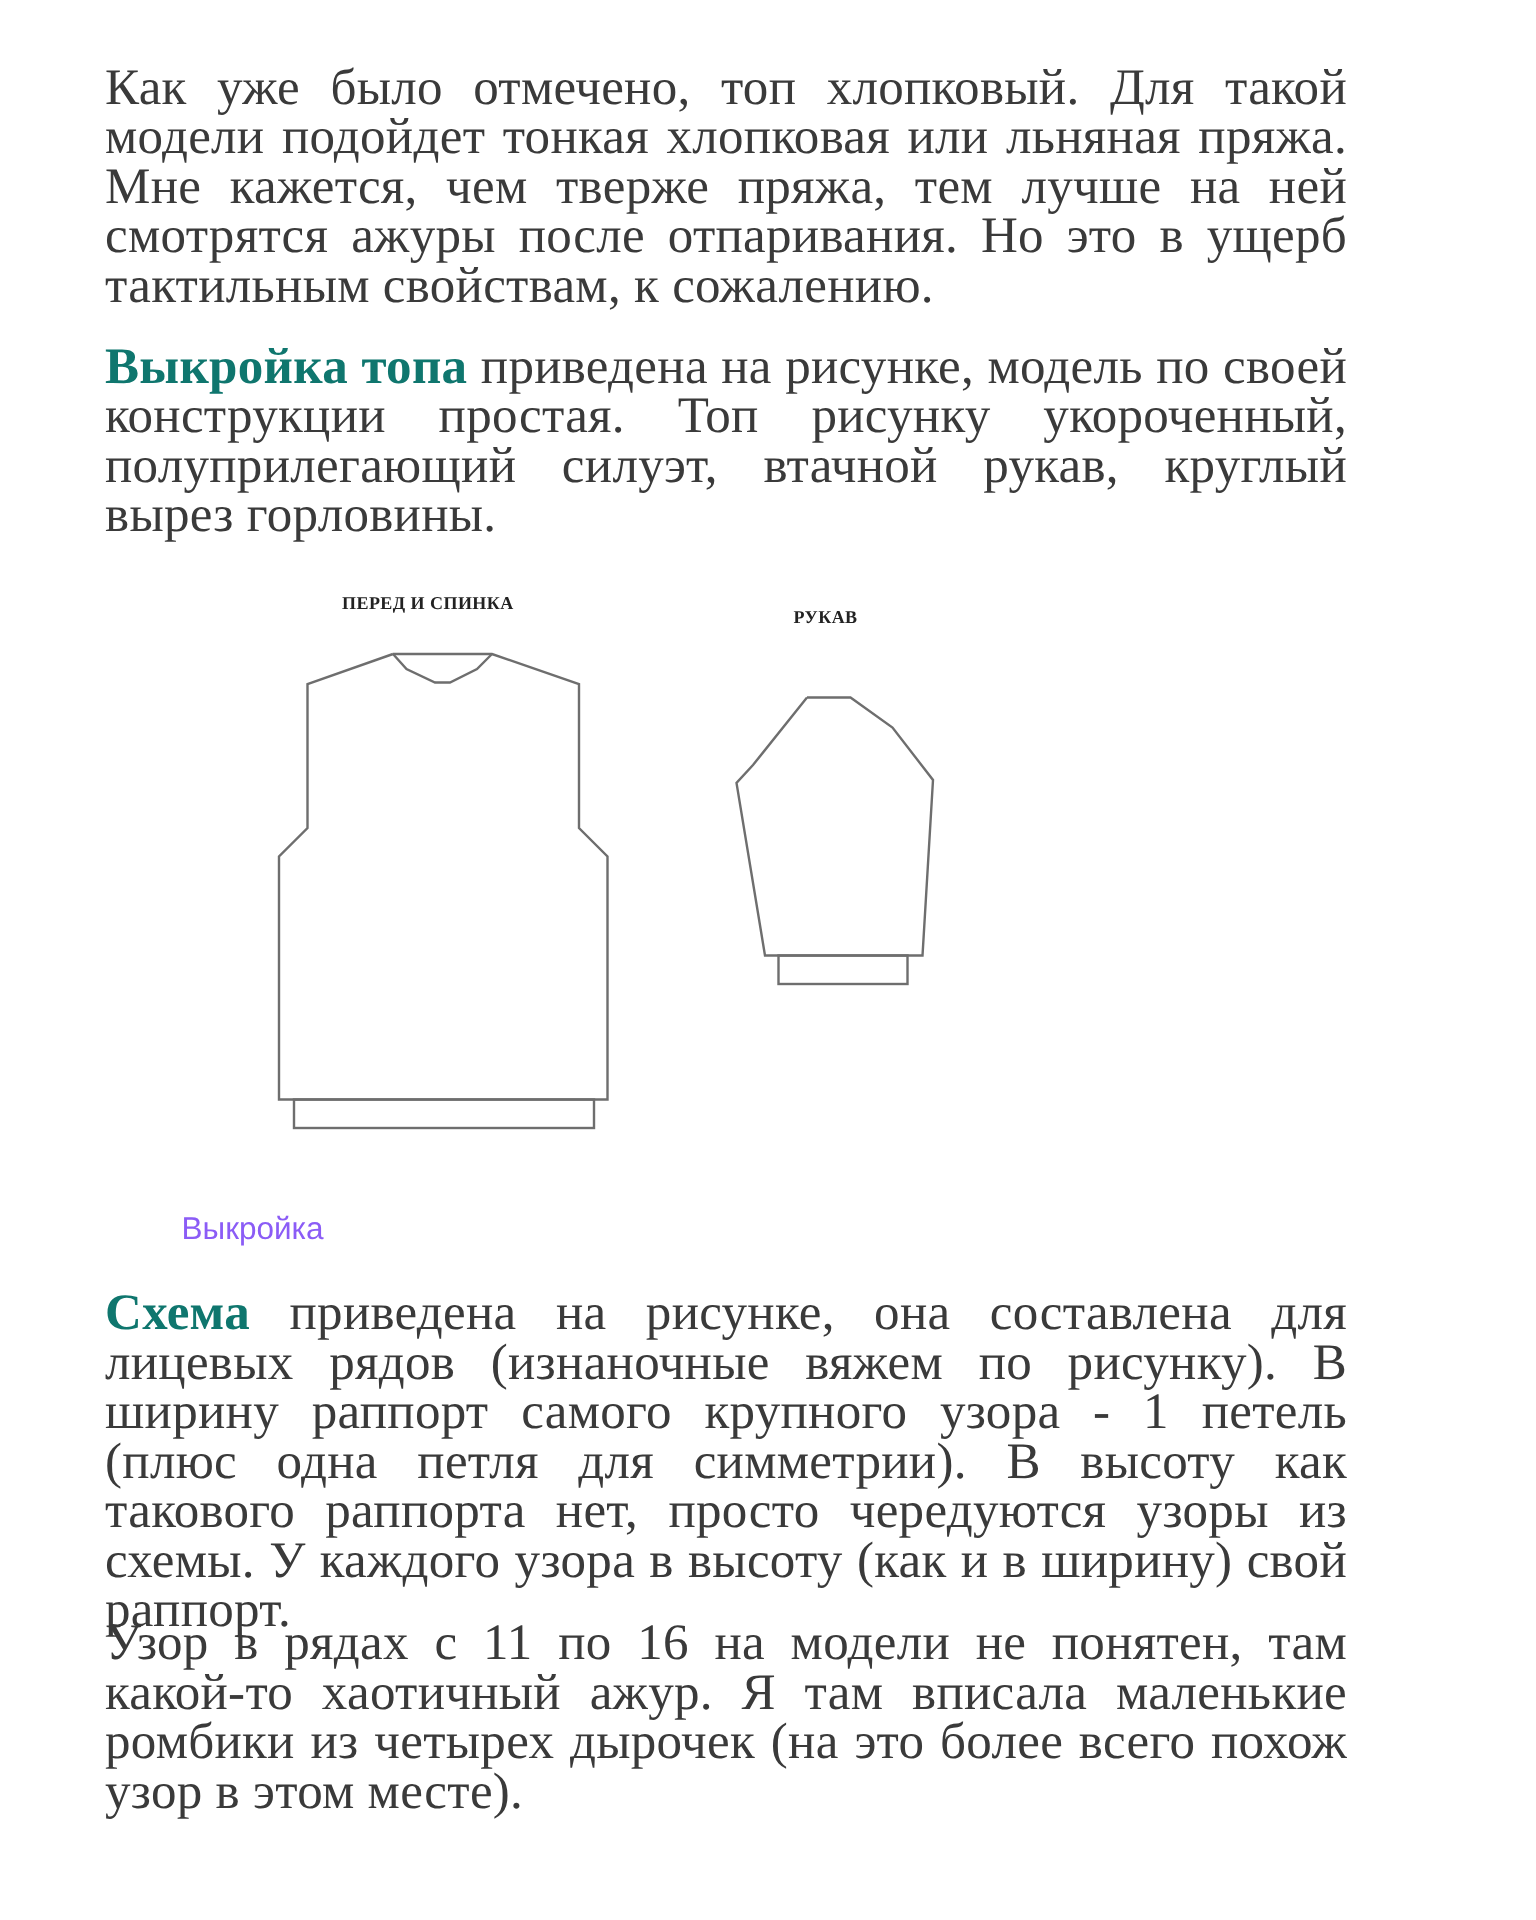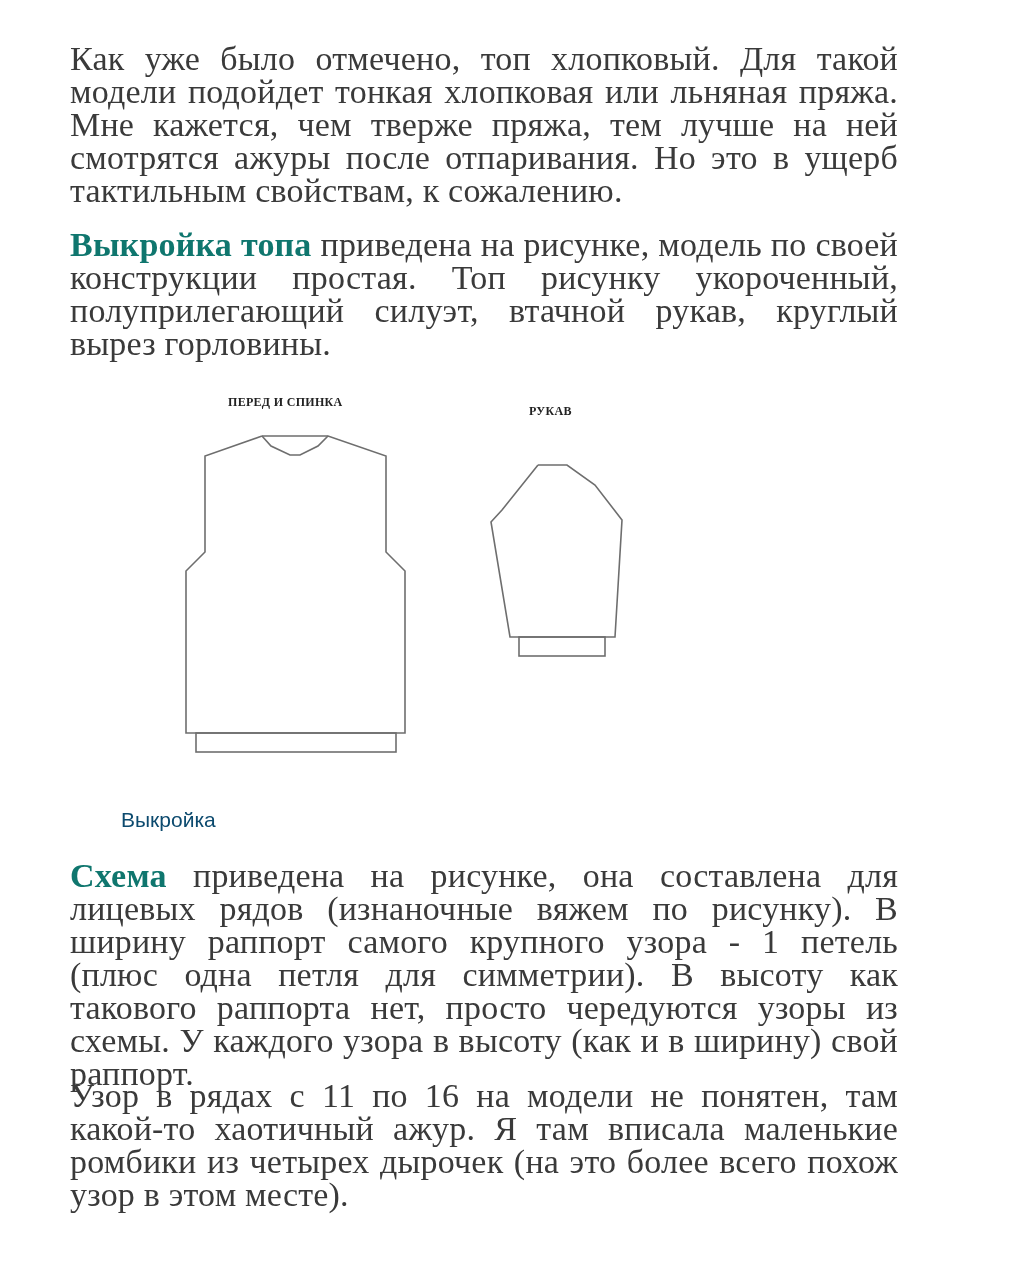--- a/index.html
+++ b/index.html
@@ -54,21 +54,21 @@
   }
   #label-front { left: 208px; top: 15px; }
   #label-sleeve { left: 509px; top: 24px; }
 
   .caption {
     position: absolute;
     left: 121px;
     top: 808px;
     font-family: "Liberation Sans", "DejaVu Sans", sans-serif;
     font-size: 21px;
-    color: #0c4a6e;
+    color: #8b5cf6;
   }
   svg.pattern {
     position: absolute;
     left: 0;
     top: 0;
   }
   svg.pattern polyline, svg.pattern polygon, svg.pattern rect, svg.pattern path {
     fill: none;
     stroke: #6e6e6e;
     stroke-width: 1.6;

